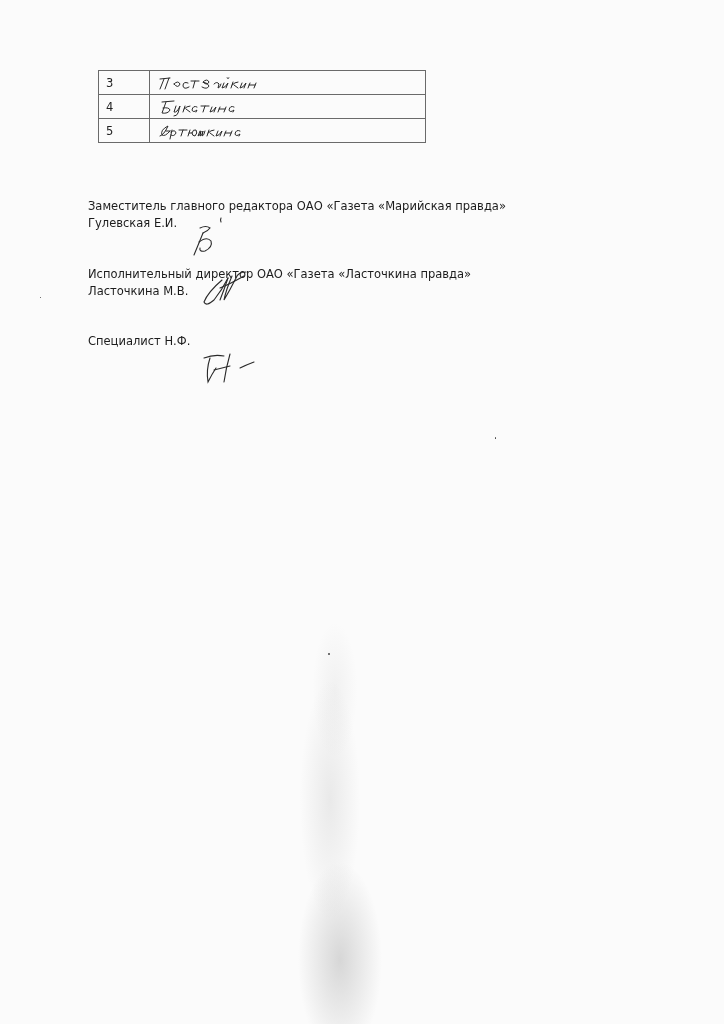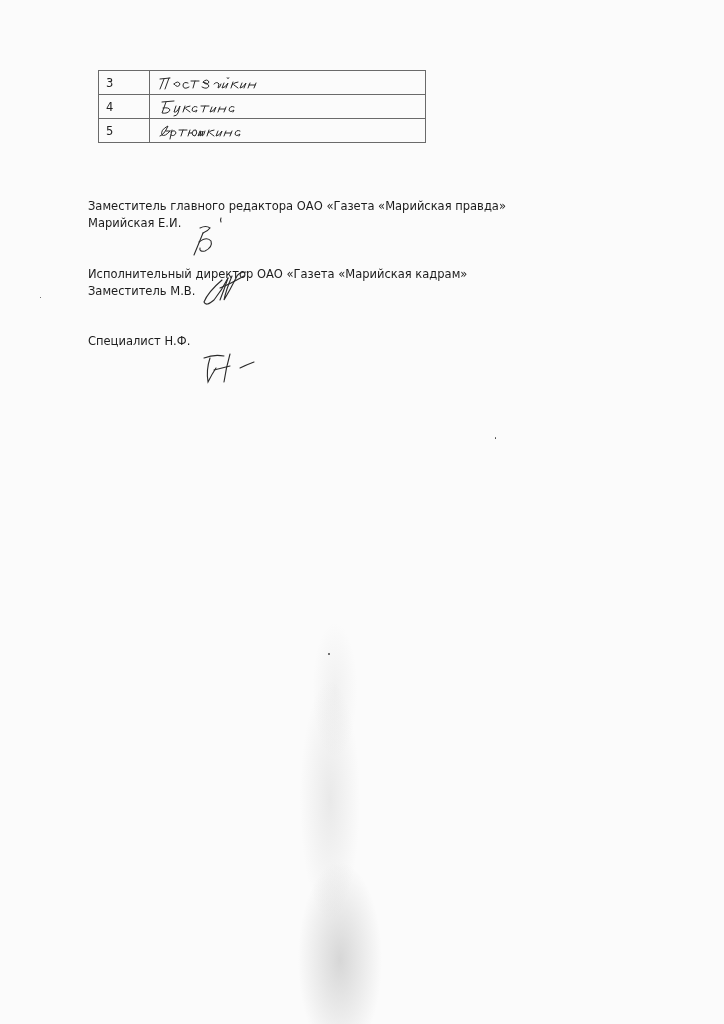--- a/index.html
+++ b/index.html
@@ -133,34 +133,34 @@
             <path d="M84 10 q-4 -2 -5 3 q1 3 5 0 L83 15"></path>
           </g>
         </svg>
       </td>
     </tr>
   </tbody>
     </table>
 
   <div class="sig-block" style="top:198px;">
     <div class="line">Заместитель главного редактора ОАО «Газета «Марийская правда»</div>
-    <div class="line">Марийская Е.И.</div>
+    <div class="line">Гулевская Е.И.</div>
   </div>
   <svg class="sig-svg" style="left:180px; top:214px;" width="60" height="50" viewBox="0 0 60 50">
     <g fill="none" stroke="#2a2a2a" stroke-width="1.1" stroke-linecap="round">
       <path d="M20 14 q6 -3 10 0 q-2 3 -7 5"></path>
       <path d="M23 19 q-4 10 -9 22"></path>
       <path d="M19 28 q8 -6 12 -1 q2 6 -6 10 q-6 1 -5 -3"></path>
       <path d="M41 4 q-1 2 0 4"></path>
     </g>
   </svg>
 
   <div class="sig-block" style="top:266px;">
-    <div class="line">Исполнительный директор ОАО «Газета «Марийская кадрам»</div>
-    <div class="line">Заместитель М.В.</div>
+    <div class="line">Исполнительный директор ОАО «Газета «Ласточкина правда»</div>
+    <div class="line">Ласточкина М.В.</div>
   </div>
   <svg class="sig-svg" style="left:196px; top:268px;" width="60" height="45" viewBox="0 0 60 45">
     <g fill="none" stroke="#2a2a2a" stroke-width="1.1" stroke-linecap="round">
       <path d="M26 12 q-14 12 -18 22 q2 5 10 -2 q8 -10 14 -22"></path>
       <path d="M32 10 q-4 12 -8 22"></path>
       <path d="M36 8 q-6 14 -8 24 q6 -10 12 -22 q2 -6 10 -6"></path>
       <path d="M24 20 q10 -4 24 -12"></path>
     </g>
   </svg>
 

